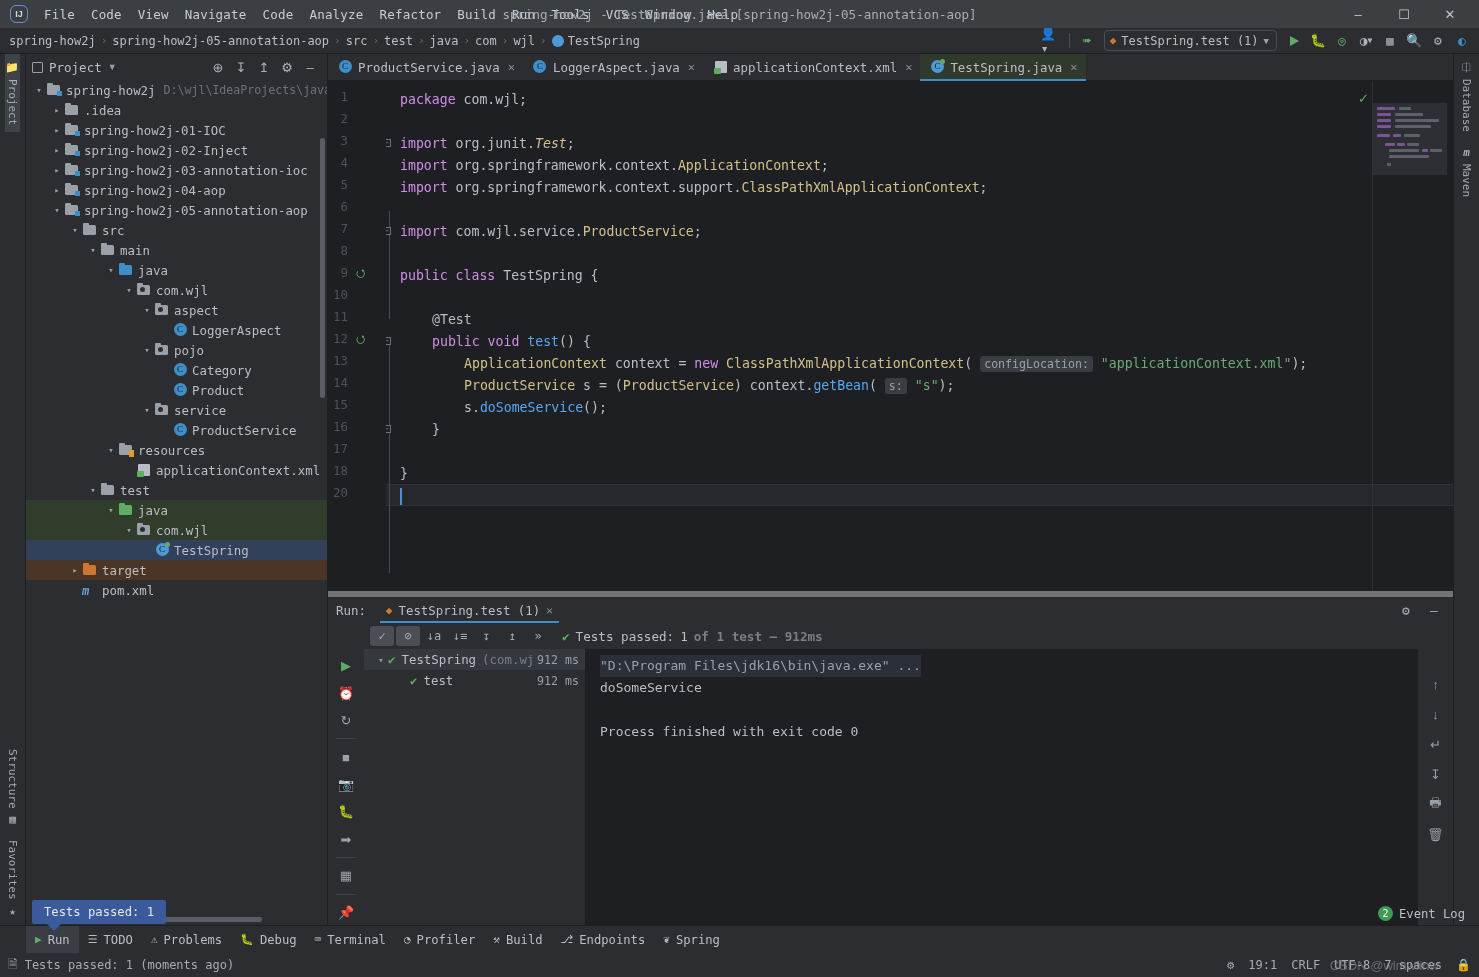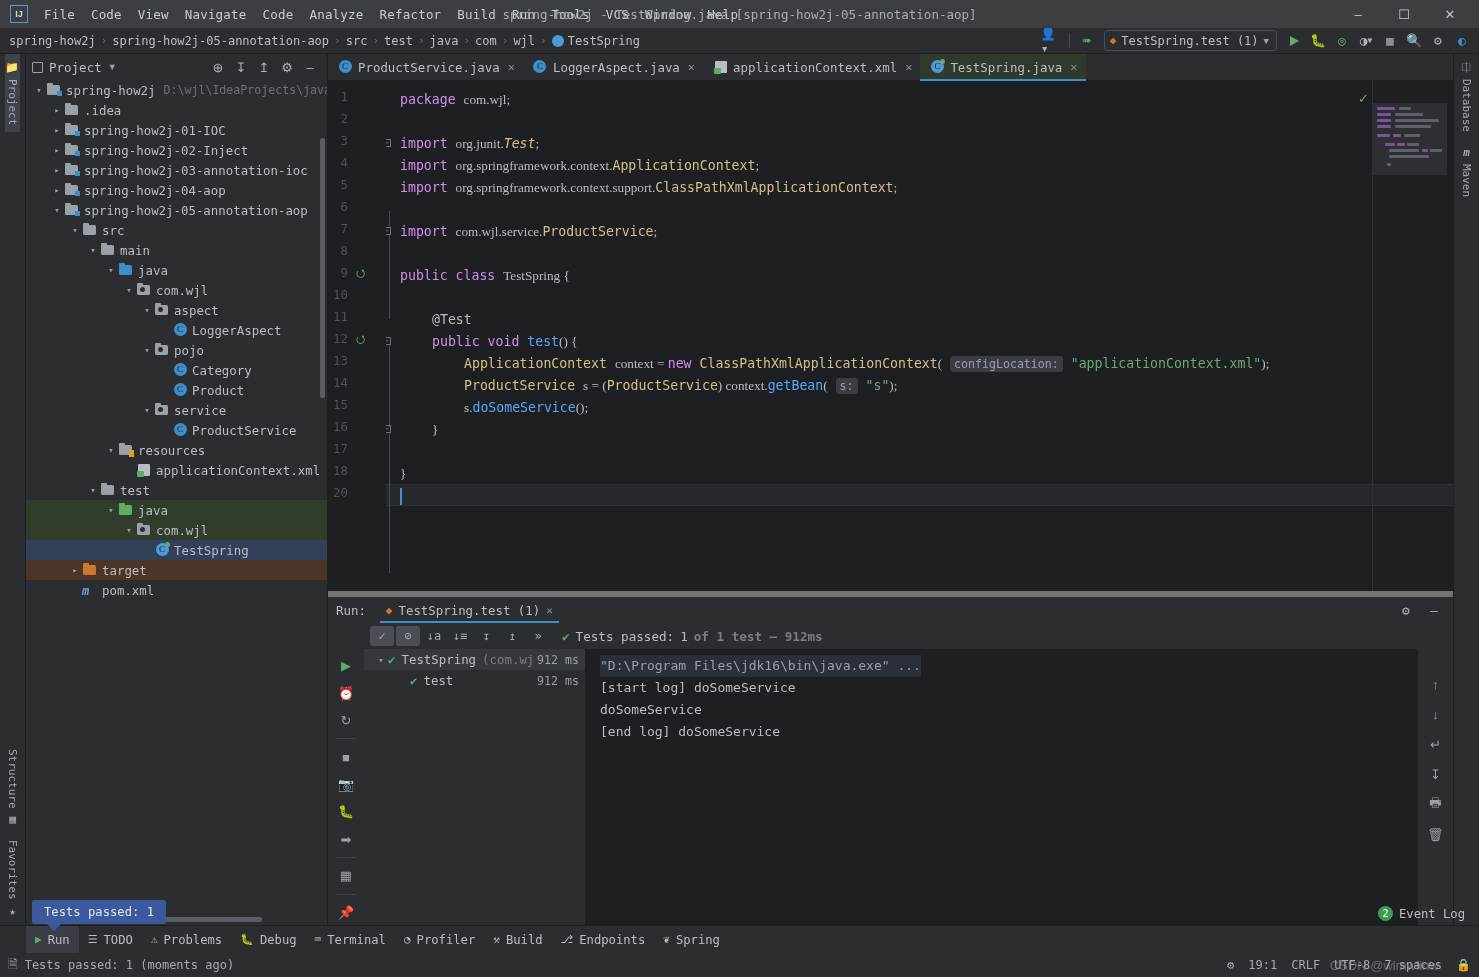--- a/index.html
+++ b/index.html
@@ -17,21 +17,21 @@
   }
 
   
   .menubar {
     height: 28px; min-height: 28px; background: #3c3f41;
     display: flex; align-items: center; padding: 0 6px;
     font-size: 12.5px; color: #c8ccd4; position: relative;
   }
   .ij-logo {
     width: 18px; height: 18px; margin: 0 8px 0 4px;
-    border: 1.5px solid #6a8fd0; border-radius: 0;
+    border: 1.5px solid #6a8fd0; border-radius: 6px;
     display: flex; align-items: center; justify-content: center;
     font-size: 9px; font-weight: bold; color: #cfd6e4;
     font-family: "Liberation Sans", sans-serif;
   }
   .menu-item {
     padding: 4px 8px; font-size: 12.5px; color: #c8ccd4;
     font-family: "DejaVu Sans Mono", monospace; letter-spacing: .2px;
     white-space: nowrap;
   }
   .win-title {
@@ -185,21 +185,21 @@
   .fold-mark {
     position:absolute; left:-3.5px; width:8px; height:8px; border:1px solid #6e727a;
     background:#1e1f22; color:#9aa0a8; font-size:7px; line-height:6px; text-align:center;
   }
   .kw { color:#cf8ee8; }
   .kw2 { color:#cf8ee8; }
   .cls { color:#d2c08a; }
   .str { color:#6aab73; }
   .ann { color:#bcbec4; }
   .mth { color:#56a8f5; }
-  .plain { color:#bcbec4;font-family:Liberation Serif, serif; }
+  .plain { color:#bcbec4; }
   .hint {
     background:#3a3d44; color:#9aa0a8; border-radius:3px; padding:1px 4px; font-size:11.6px;
   }
   .inspect-ok { position:absolute; right:84px; top:10px; color:#5fad65; font-size:13px; }
   .minimap {
     position:absolute; right: 6px; top: 22px; width: 74px; height: 72px;
     background: #303238; opacity:.85;
   }
   .mm { position:absolute; height:3px; border-radius:1px; }
   .editor-right-edge { position:absolute; right:80px; top:0; bottom:0; width:1px; background:#2f3136; }
@@ -701,24 +701,23 @@
                   </div>
                   <div class="ttrow" style="padding-left: 32px;">
                     <span class="arrow none"></span>
                     <span class="check" style="margin-right: 6px;">✔</span>
                     <span>test</span>
                     <span class="dur">912 ms</span>
                   </div>
                 </div>
               <div class="console" id="console">
                   <div><span class="cmd">"D:\Program Files\jdk16\bin\java.exe" ...</span></div>
-                  <div>[start log] doSomeService</div>
                   <div>doSomeService</div>
-                  <div>[end log] doSomeService</div>
                   <div>&nbsp;</div>
+                  <div>Process finished with exit code 0</div>
                 </div>
               <div class="console-right">
                 <div class="ci">↑</div>
                 <div class="ci">↓</div>
                 <div class="ci">↵</div>
                 <div class="ci">↧</div>
                 <div class="ci">🖶</div>
                 <div class="ci">🗑</div>
               </div>
             </div>

